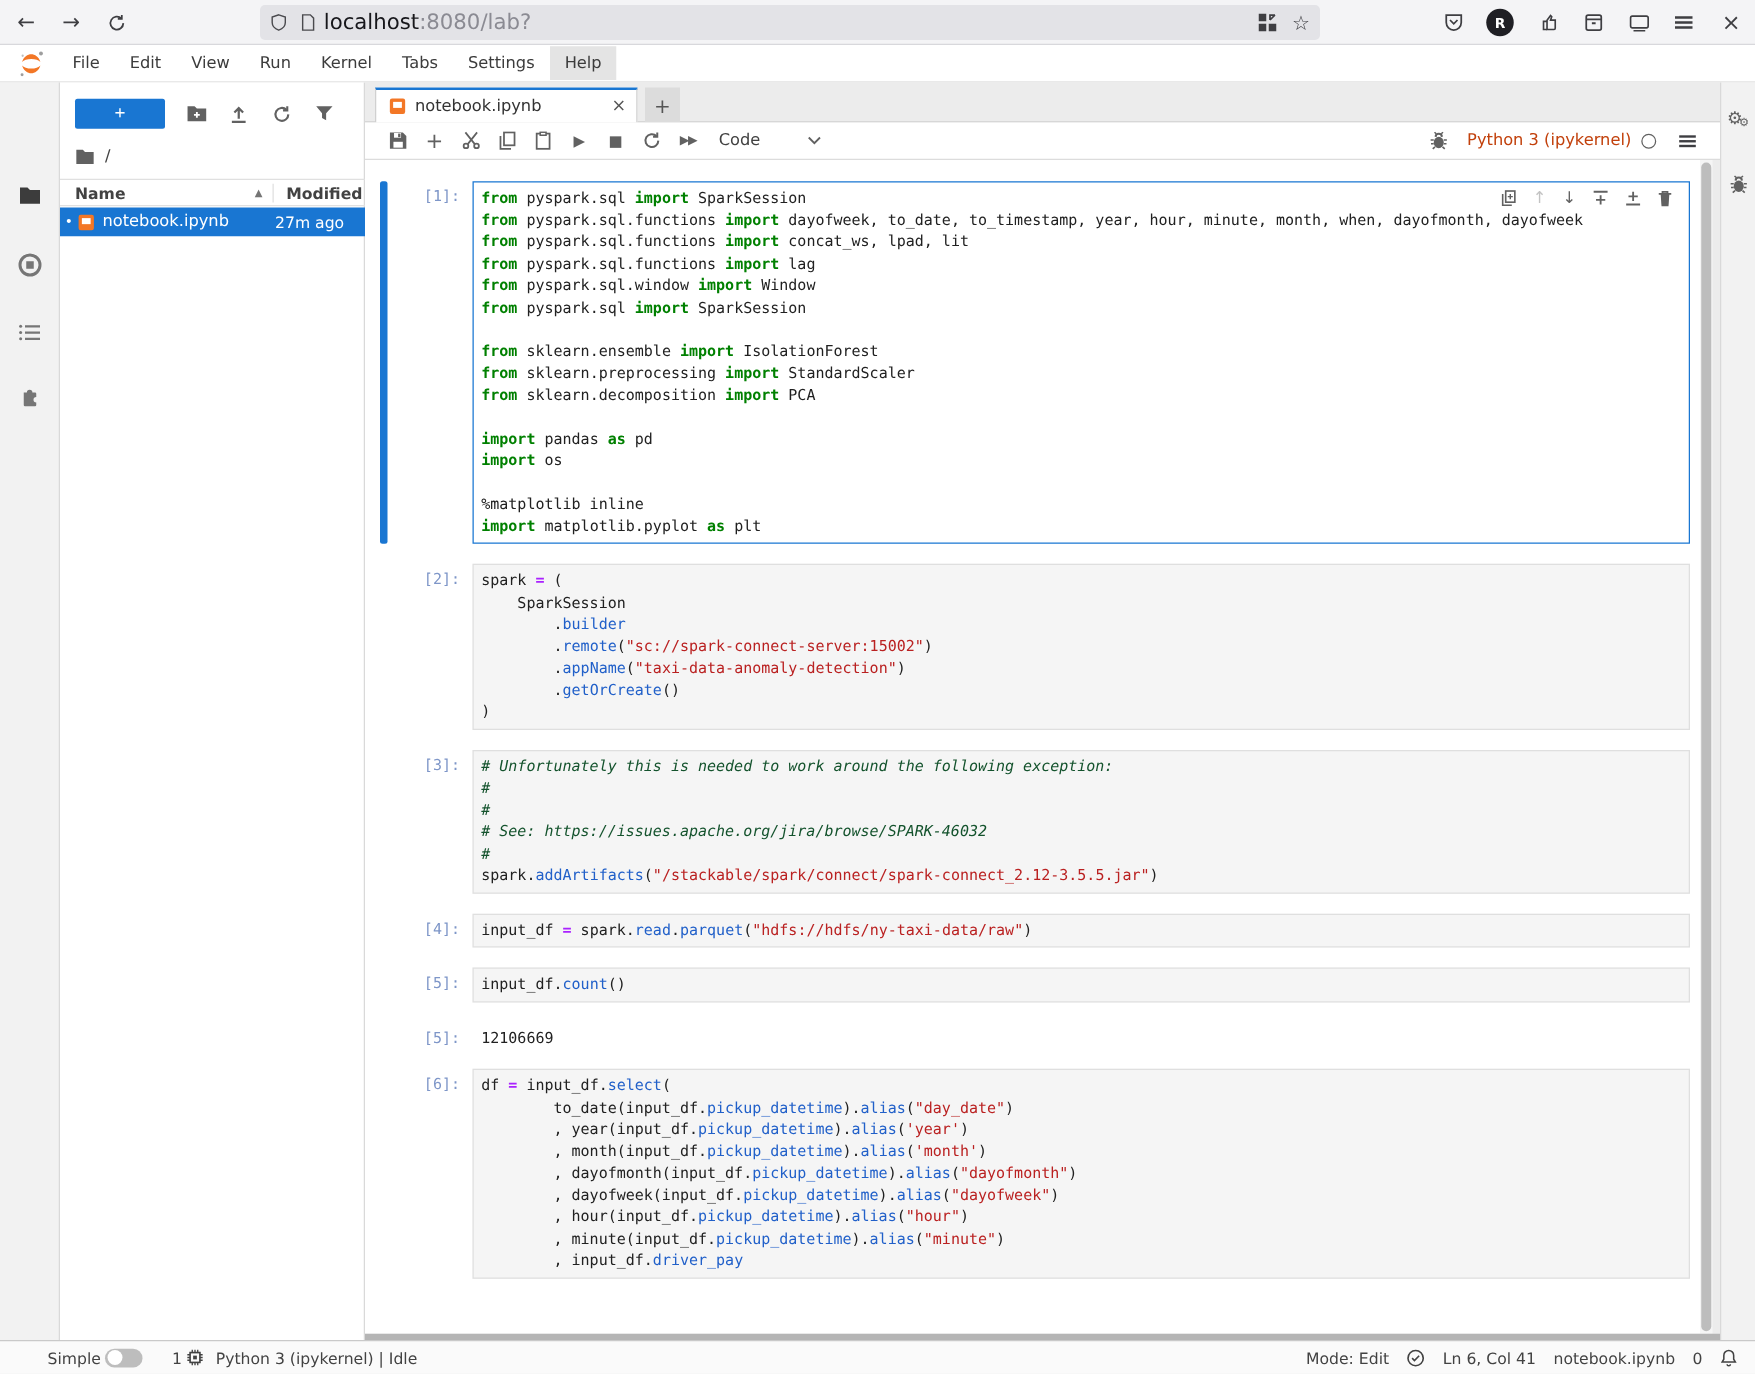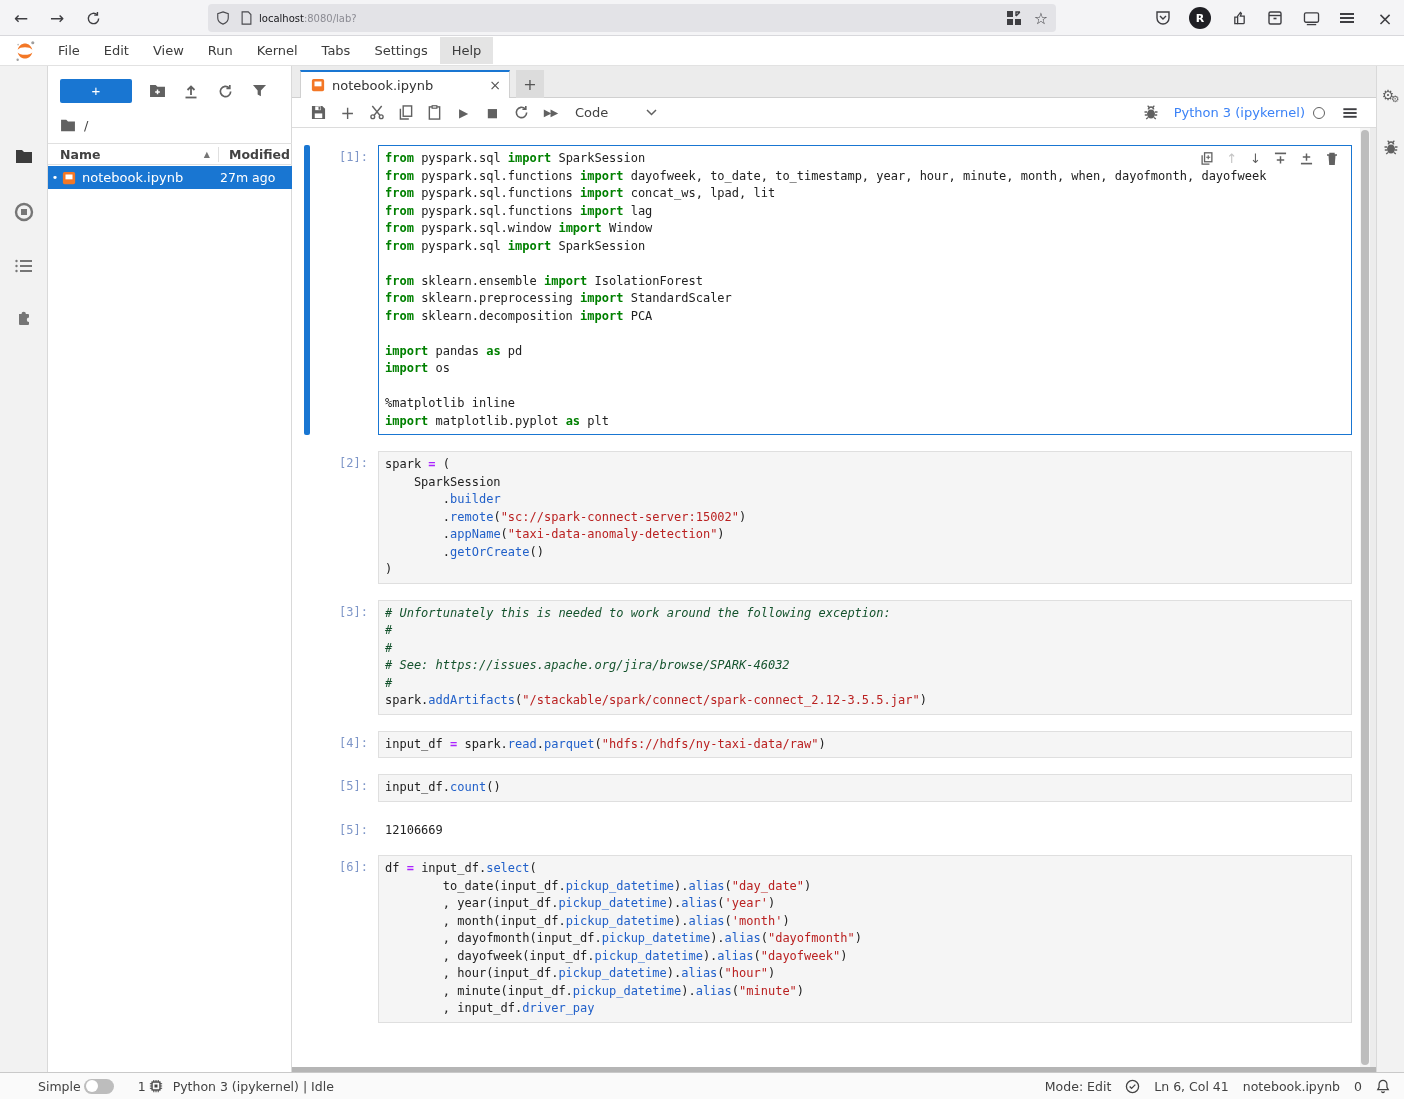--- a/index.html
+++ b/index.html
@@ -3,21 +3,21 @@
 <meta charset="utf-8">
 <style>
   * { margin:0; padding:0; box-sizing:border-box; }
   html,body { width:1404px; height:1099px; font-family:"DejaVu Sans",sans-serif; background:#fff; overflow:hidden; }
   #app { position:relative; width:1404px; height:1099px; background:#ececec; overflow:hidden; }
 
   
   #chrome { position:absolute; left:0; top:0; width:1404px; height:36px; background:#f4f4f6; border-bottom:1px solid #d8d8dc; }
   .nav-ico { position:absolute; top:5px; width:26px; height:26px; display:flex; align-items:center; justify-content:center; color:#3e3e42; font-size:17px; border-radius:4px; }
   #urlbar { position:absolute; left:208px; top:4px; width:848px; height:28px; background:#e3e3e7; border-radius:4px; display:flex; align-items:center; padding:0 8px; }
-  #urlbar .utext { font-size:10px; margin-left:6px; color:#17171b; white-space:nowrap; }
+  #urlbar .utext { font-size:17px; margin-left:6px; color:#17171b; white-space:nowrap; }
   #urlbar .utext .dim { color:#8b8b93; }
   .uspacer { flex:1; }
   .chrome-right { position:absolute; top:5px; width:26px; height:26px; display:flex; align-items:center; justify-content:center; color:#3e3e42; }
   #avatar-r { position:absolute; top:7px; left:1189px; width:22px; height:22px; border-radius:50%; background:#1f1f24; color:#fff; font-size:11px; font-weight:bold; display:flex; align-items:center; justify-content:center; }
   .bars { width:14px; height:10px; border-top:2px solid #3e3e42; border-bottom:2px solid #3e3e42; position:relative; }
   .bars:after { content:""; position:absolute; left:0; top:2px; width:14px; height:2px; background:#3e3e42; }
 
   
   #menubar { position:absolute; left:0; top:36px; width:1404px; height:30px; background:#ffffff; border-bottom:1px solid #e2e2e2; display:flex; align-items:center; }
   #jlogo { width:22px; height:22px; margin:0 10px 0 14px; }
@@ -53,21 +53,21 @@
   #nb-tab { position:absolute; left:8px; top:4px; width:210px; height:28px; background:#fff; border-top:2px solid #1976d2; border-left:1px solid #d0d0d0; border-right:1px solid #d0d0d0; display:flex; align-items:center; font-size:13px; color:#333; }
   #nb-tab .t-ico { width:14px; height:14px; margin:0 7px 0 10px; }
   #nb-tab .t-close { margin-left:auto; margin-right:8px; color:#555; font-size:14px; }
   #tab-add { position:absolute; left:224px; top:4px; width:28px; height:28px; background:#dcdcdc; color:#555; font-size:16px; display:flex; align-items:center; justify-content:center; }
   #nbtoolbar { position:absolute; left:0; top:32px; width:1084px; height:30px; background:#fff; border-bottom:1px solid #dcdcdc; display:flex; align-items:center; }
   .tb-ico { width:29px; height:24px; display:flex; align-items:center; justify-content:center; color:#616161; font-size:13px; }
   .tb-ico:first-child { margin-left:12px; }
   #celltype { display:flex; align-items:center; margin-left:10px; font-size:13px; color:#424242; width:88px; }
   #celltype .chev { margin-left:auto; margin-right:6px; }
   #tb-right { margin-left:auto; display:flex; align-items:center; }
-  #kernel-name { font-size:13px; color:#3b82f6; margin:0 8px; }
+  #kernel-name { font-size:13px; color:#c2410c; margin:0 8px; }
   #kernel-status { width:12px; height:12px; border:1.6px solid #616161; border-radius:50%; margin-right:10px; }
   #tb-menu { margin-right:12px; }
 
   
   #nbcontent { position:absolute; left:0; top:62px; width:1074px; height:939px; background:#fff; overflow:hidden; padding-top:17px; }
   #nbscroll { position:absolute; left:1068px; top:62px; width:10px; height:939px; background:#f5f5f5; }
   #nbscroll .thumb { position:absolute; left:1px; top:2px; width:8px; height:935px; background:#bdbdbd; border-radius:4px; }
   #hscroll { position:absolute; left:0; top:1001px; width:1112px; height:5px; background:#b5b5b5; }
 
   .cell-row { display:flex; margin:0 14px 16px 12px; position:relative; }

